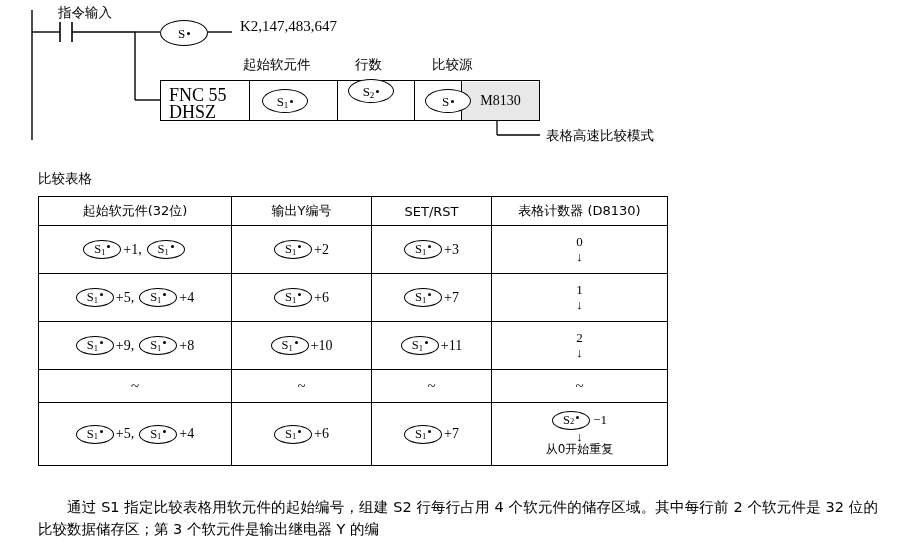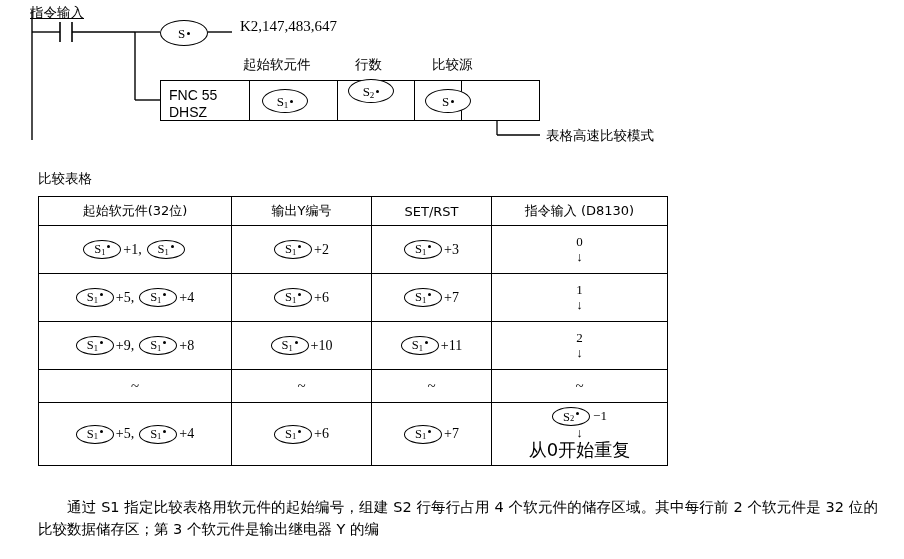--- a/index.html
+++ b/index.html
@@ -74,22 +74,22 @@
   .instr-box {
     position: absolute;
     border: 1.4px solid #000;
     background: #fff;
     box-sizing: border-box;
   }
   .instr-box .txt {
     position: absolute;
     left: 8px;
     top: 6px;
-    font-family: Liberation Sans, sans-serif;
-    font-size: 14px;
+    font-family: Liberation Serif, serif;
+    font-size: 18px;
     line-height: 17px;
   }
   .vdiv {
     position: absolute;
     width: 0;
     border-left: 1.2px solid #000;
     top: 0;
     bottom: 0;
   }
   .cell-gray {
@@ -172,21 +172,21 @@
     font-family: "Liberation Serif", serif;
     font-size: 13px;
     line-height: 1.15;
   }
   .counter .arrow {
     font-size: 13px;
     line-height: 1.05;
   }
   .counter .cn {
     font-family: "DejaVu Sans", sans-serif;
-    font-size: 18px;
+    font-size: 12px;
   }
   .tilde {
     font-size: 15px;
     font-family: "Liberation Serif", serif;
   }
 
   
   #para {
     position: absolute;
     left: 38px;
@@ -227,41 +227,42 @@
 
     <line x1="206" y1="32" x2="232" y2="32" stroke="#000" stroke-width="1.4"></line>
 
     <line x1="497" y1="135" x2="497" y2="114" stroke="#000" stroke-width="1.3"></line>
     <polygon points="497,108 493,118 501,118" fill="#000"></polygon>
     <line x1="497" y1="135" x2="540" y2="135" stroke="#000" stroke-width="1.3"></line>
 
     <line x1="38" y1="16" x2="38" y2="16" stroke="#000" stroke-width="1"></line>
   </svg>
 
-  <div class="lbl lbl-cn" style="left:30px; top:4px;text-decoration:underline;">指令输入</div>
+  <div class="lbl lbl-cn" style="left:58px; top:4px;">指令输入</div>
 
   <div class="oval" style="left:160px; top:20px; width:46px; height:24px;">
     <span>S<span class="dot"></span></span>
   </div>
 
   <div class="lbl lbl-mono" style="left:240px; top:18px;">K2,147,483,647</div>
 
   <div class="lbl lbl-cn" style="left:243px; top:56px;">起始软元件</div>
   <div class="lbl lbl-cn" style="left:355px; top:56px;">行数</div>
   <div class="lbl lbl-cn" style="left:432px; top:56px;">比较源</div>
 
   <div class="instr-box" style="left:160px; top:80px; width:380px; height:41px;">
     <div class="txt">
       <div>FNC 55</div>
       <div>DHSZ</div>
     </div>
     <div class="vdiv" style="left:88px;"></div>
     <div class="vdiv" style="left:176px;"></div>
     <div class="vdiv" style="left:253px;"></div>
     <div class="vdiv" style="left:300px;"></div>
+    <div class="cell-gray" style="left:301px; top:1px; width:77px; height:38px;">M8130</div>
   </div>
 
   <div class="oval" style="left:262px; top:89px; width:44px; height:22px;">
     <span>S<sub>1</sub><span class="dot"></span></span>
   </div>
   <div class="oval" style="left:348px; top:79px; width:44px; height:22px;">
     <span>S<sub>2</sub><span class="dot"></span></span>
   </div>
   <div class="oval" style="left:425px; top:89px; width:44px; height:22px;">
     <span>S<span class="dot"></span></span>
@@ -278,21 +279,21 @@
       <col style="width:193px">
       <col style="width:140px">
       <col style="width:120px">
       <col style="width:176px">
     </colgroup>
     <thead>
       <tr>
         <th>起始软元件(32位)</th>
         <th>输出Y编号</th>
         <th>SET/RST</th>
-        <th>指令输入 (D8130)</th>
+        <th>表格计数器 (D8130)</th>
       </tr>
     </thead>
     <tbody>
 
       <tr>
         <td>
           <div class="cellflex">
             <span class="ovalin">S<sub>1</sub><span class="dot"></span></span>
             <span class="sep">+1,</span>
             <span class="ovalin">S<sub>1</sub><span class="dot"></span></span>

